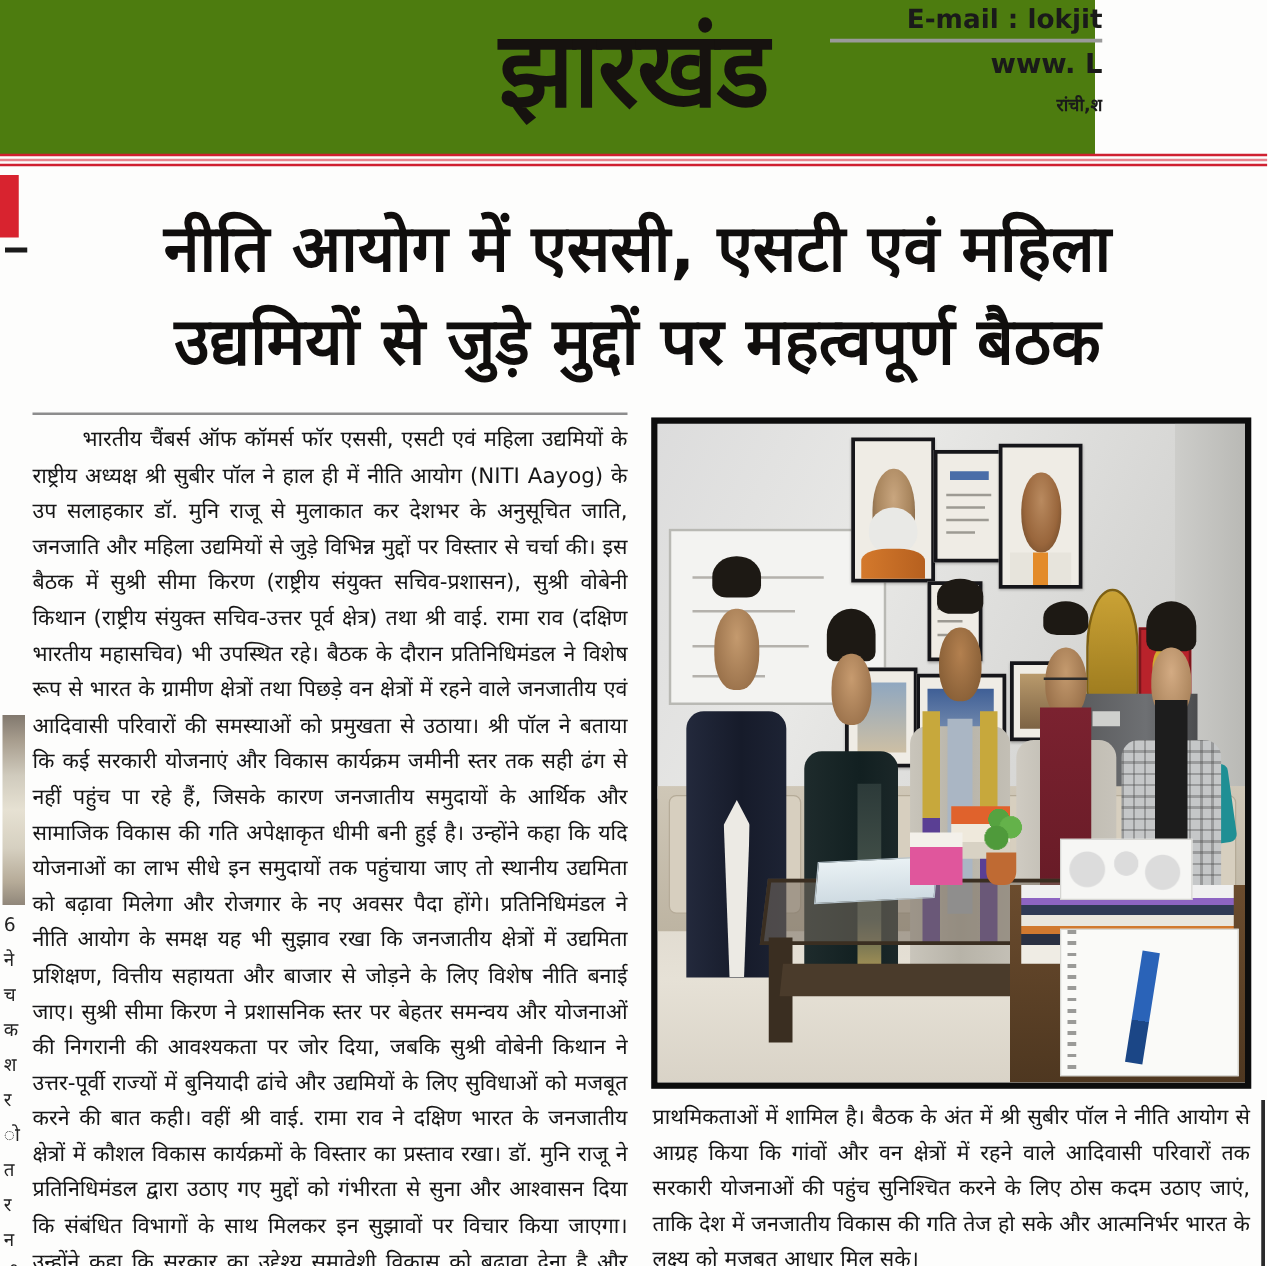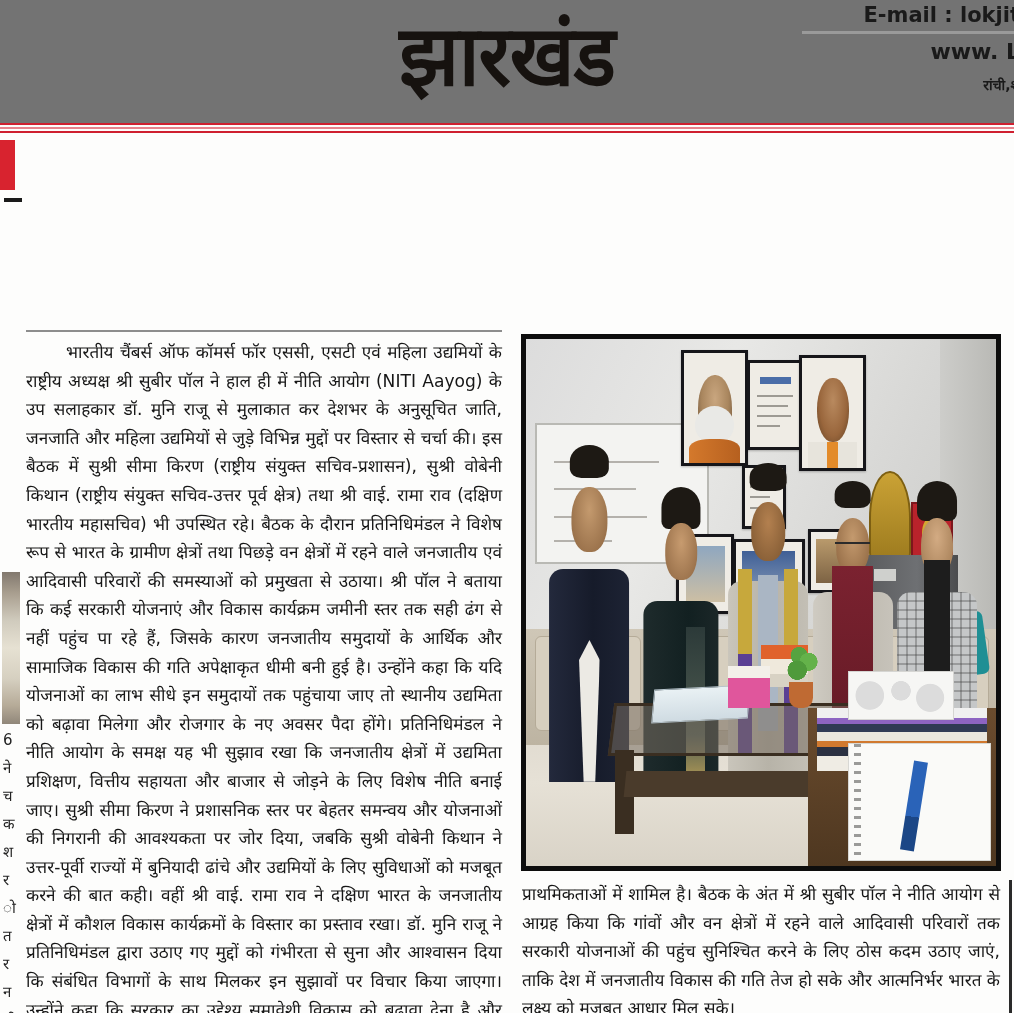--- a/index.html
+++ b/index.html
@@ -18,23 +18,23 @@
     width: 1014px;
     height: 1013px;
     overflow: hidden;
     background: #fdfdfc;
   }
 
   
   #masthead {
     position: absolute;
     left: 0; top: 0;
-    width: 1014px;
+    width: 876px;
     height: 124px;
-    background: #737373;
+    background: #4d7c0f;
   }
 
   #masthead-title {
     position: absolute;
     left: 0;
     top: 6px;
     width: 1014px;
     text-align: center;
     font-family: "DejaVu Sans", "Liberation Sans", sans-serif;
     font-weight: 700;
@@ -578,20 +578,24 @@
     <div class="gutter-glyph" style="top:680px">क</div>
     <div class="gutter-glyph" style="top:708px">श</div>
     <div class="gutter-glyph" style="top:736px">र</div>
     <div class="gutter-glyph" style="top:764px">ो</div>
     <div class="gutter-glyph" style="top:792px">त</div>
     <div class="gutter-glyph" style="top:820px">र</div>
     <div class="gutter-glyph" style="top:848px">न</div>
     <div class="gutter-glyph" style="top:876px">ी</div>
   </div>
 
+  <h1 id="headline">
+    <div class="headline-line">नीति आयोग में एससी, एसटी एवं महिला</div>
+    <div class="headline-line">उद्यमियों से जुड़े मुद्दों पर महत्वपूर्ण बैठक</div>
+  </h1>
 
   <div id="col-left">
     <div id="dateline-rule"></div>
     <p id="body-main" class="body-text">भारतीय चैंबर्स ऑफ कॉमर्स फॉर एससी, एसटी एवं महिला उद्यमियों के राष्ट्रीय अध्यक्ष श्री सुबीर पॉल ने हाल ही में नीति आयोग (NITI Aayog) के उप सलाहकार डॉ. मुनि राजू से मुलाकात कर देशभर के अनुसूचित जाति, जनजाति और महिला उद्यमियों से जुड़े विभिन्न मुद्दों पर विस्तार से चर्चा की। इस बैठक में सुश्री सीमा किरण (राष्ट्रीय संयुक्त सचिव-प्रशासन), सुश्री वोबेनी किथान (राष्ट्रीय संयुक्त सचिव-उत्तर पूर्व क्षेत्र) तथा श्री वाई. रामा राव (दक्षिण भारतीय महासचिव) भी उपस्थित रहे। बैठक के दौरान प्रतिनिधिमंडल ने विशेष रूप से भारत के ग्रामीण क्षेत्रों तथा पिछड़े वन क्षेत्रों में रहने वाले जनजातीय एवं आदिवासी परिवारों की समस्याओं को प्रमुखता से उठाया। श्री पॉल ने बताया कि कई सरकारी योजनाएं और विकास कार्यक्रम जमीनी स्तर तक सही ढंग से नहीं पहुंच पा रहे हैं, जिसके कारण जनजातीय समुदायों के आर्थिक और सामाजिक विकास की गति अपेक्षाकृत धीमी बनी हुई है। उन्होंने कहा कि यदि योजनाओं का लाभ सीधे इन समुदायों तक पहुंचाया जाए तो स्थानीय उद्यमिता को बढ़ावा मिलेगा और रोजगार के नए अवसर पैदा होंगे। प्रतिनिधिमंडल ने नीति आयोग के समक्ष यह भी सुझाव रखा कि जनजातीय क्षेत्रों में उद्यमिता प्रशिक्षण, वित्तीय सहायता और बाजार से जोड़ने के लिए विशेष नीति बनाई जाए। सुश्री सीमा किरण ने प्रशासनिक स्तर पर बेहतर समन्वय और योजनाओं की निगरानी की आवश्यकता पर जोर दिया, जबकि सुश्री वोबेनी किथान ने उत्तर-पूर्वी राज्यों में बुनियादी ढांचे और उद्यमियों के लिए सुविधाओं को मजबूत करने की बात कही। वहीं श्री वाई. रामा राव ने दक्षिण भारत के जनजातीय क्षेत्रों में कौशल विकास कार्यक्रमों के विस्तार का प्रस्ताव रखा। डॉ. मुनि राजू ने प्रतिनिधिमंडल द्वारा उठाए गए मुद्दों को गंभीरता से सुना और आश्वासन दिया कि संबंधित विभागों के साथ मिलकर इन सुझावों पर विचार किया जाएगा। उन्होंने कहा कि सरकार का उद्देश्य समावेशी विकास को बढ़ावा देना है और अनुसूचित जाति, जनजाति तथा महिला उद्यमियों को सशक्त बनाना राष्ट्रीय</p>
   </div>
 
   <div id="col-right-text">
     <p class="body-text">प्राथमिकताओं में शामिल है। बैठक के अंत में श्री सुबीर पॉल ने नीति आयोग से आग्रह किया कि गांवों और वन क्षेत्रों में रहने वाले आदिवासी परिवारों तक सरकारी योजनाओं की पहुंच सुनिश्चित करने के लिए ठोस कदम उठाए जाएं, ताकि देश में जनजातीय विकास की गति तेज हो सके और आत्मनिर्भर भारत के लक्ष्य को मजबूत आधार मिल सके।</p>
   </div>
 

